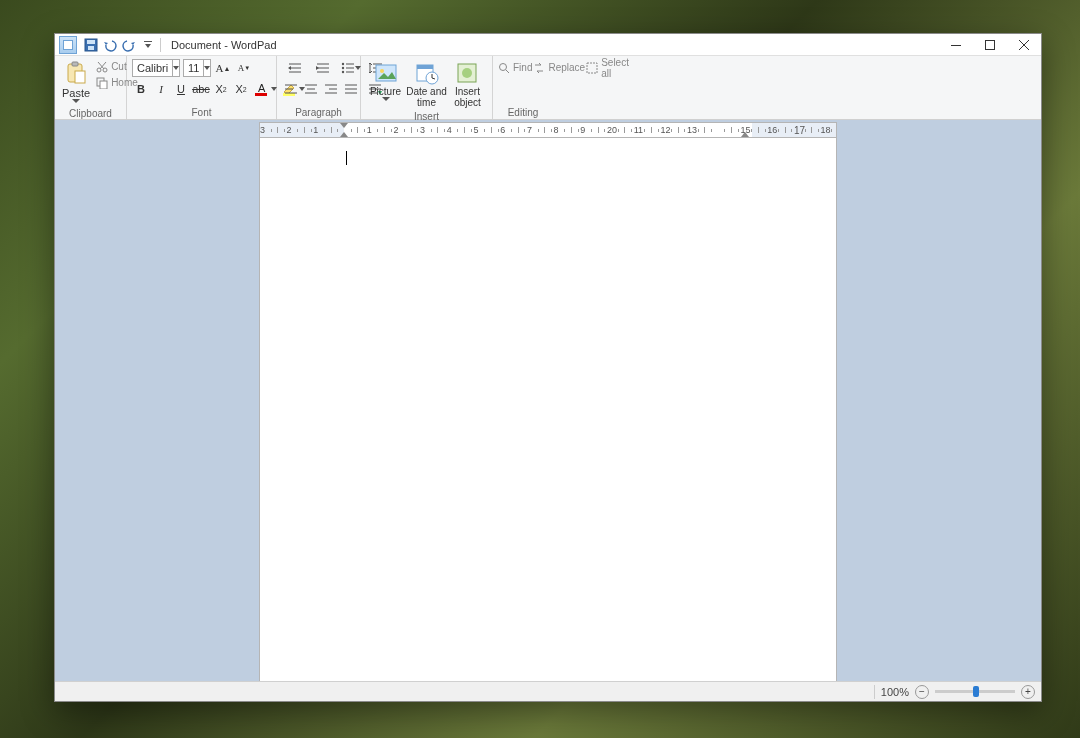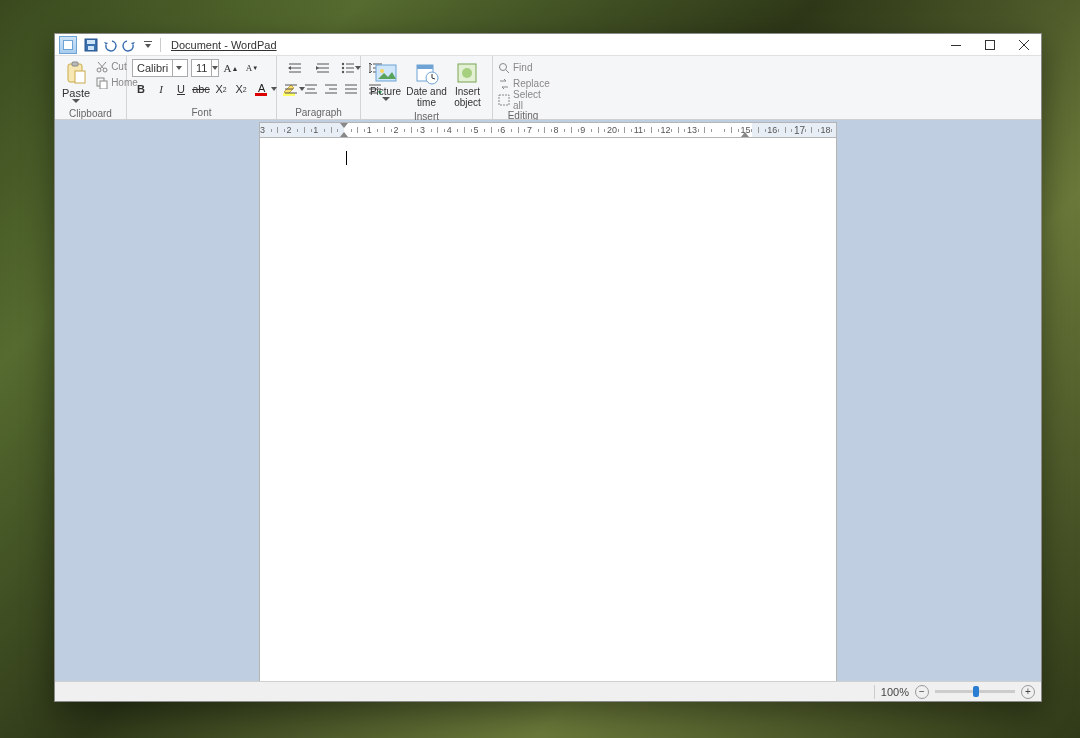--- a/index.html
+++ b/index.html
@@ -29,21 +29,21 @@
     width: 18px; height: 18px; margin-left: 4px;
     background: linear-gradient(#cde3f8,#a9cdee);
     border: 1px solid #6fa3d6;
     display: flex; align-items: center; justify-content: center;
   }
   .titlebar .app-icon::after { content:""; width:8px; height:8px; background:#fff; border:1px solid #6fa3d6; }
   .qat { display: flex; align-items: center; gap: 3px; margin-left: 6px; }
   .qat-btn { width: 16px; height: 16px; display:flex; align-items:center; justify-content:center; cursor:pointer; }
   .qat-btn svg { display:block; }
   .qat-sep { width:1px; height:14px; background:#ccc; margin: 0 4px; }
-  .titlebar .title { margin-left: 6px; text-decoration: underline; }
+  .titlebar .title { margin-left: 6px; }
   .win-controls { margin-left: auto; display:flex; }
   .win-btn { width: 34px; height: 22px; display:flex; align-items:center; justify-content:center; cursor:pointer; }
   .win-btn svg { display:block; }
 
   
   .tabs {
     height: 21px;
     background: #fff;
     display:flex; align-items:stretch;
     border-bottom: 1px solid #d9d9d9;
@@ -218,21 +218,21 @@
             <span>Home</span>
           </div>
         </div>
       </div>
       <div class="group-label">Clipboard</div>
     </div>
 
     <div class="group" style="width:150px">
       <div class="group-body" style="flex-direction:column;">
         <div class="font-row">
-          <div class="combo" style="width:56px">
+          <div class="combo" style="width:48px">
             <span class="val">Calibri</span>
             <span class="dd">
                 <svg width="6" height="4">
                   <path d="M0 0 L6 0 L3 4 Z" fill="#555"></path>
                 </svg>
               </span>
           </div>
           <div class="combo" style="width:28px">
             <span class="val">11</span>
             <span class="dd">
@@ -377,21 +377,21 @@
                 <rect x="3" y="3" width="18" height="18" fill="#e4f0d4" stroke="#7aa356"></rect>
                 <circle cx="12" cy="12" r="5" fill="#a6d080"></circle>
               </svg></div>
           <span>Insert object</span>
         </div>
       </div>
       <div class="group-label">Insert</div>
     </div>
 
     <div class="group" style="width:60px; border-right:none;">
-      <div class="group-body edit-col" style="flex-direction:column; gap:1px; padding-top:4px;">
+      <div class="group-body edit-col" style="flex-direction:row; gap:1px; padding-top:4px;">
         <div class="mini-row">
           <svg width="12" height="12">
               <circle cx="5" cy="5" r="3.5" fill="none" stroke="#888"></circle>
               <path d="M8 8 L11 11" stroke="#888"></path>
             </svg>
           <span>Find</span>
         </div>
         <div class="mini-row">
           <svg width="12" height="12">
               <path d="M2 3h6l-2-2M10 9H4l2 2" stroke="#888" fill="none"></path>

